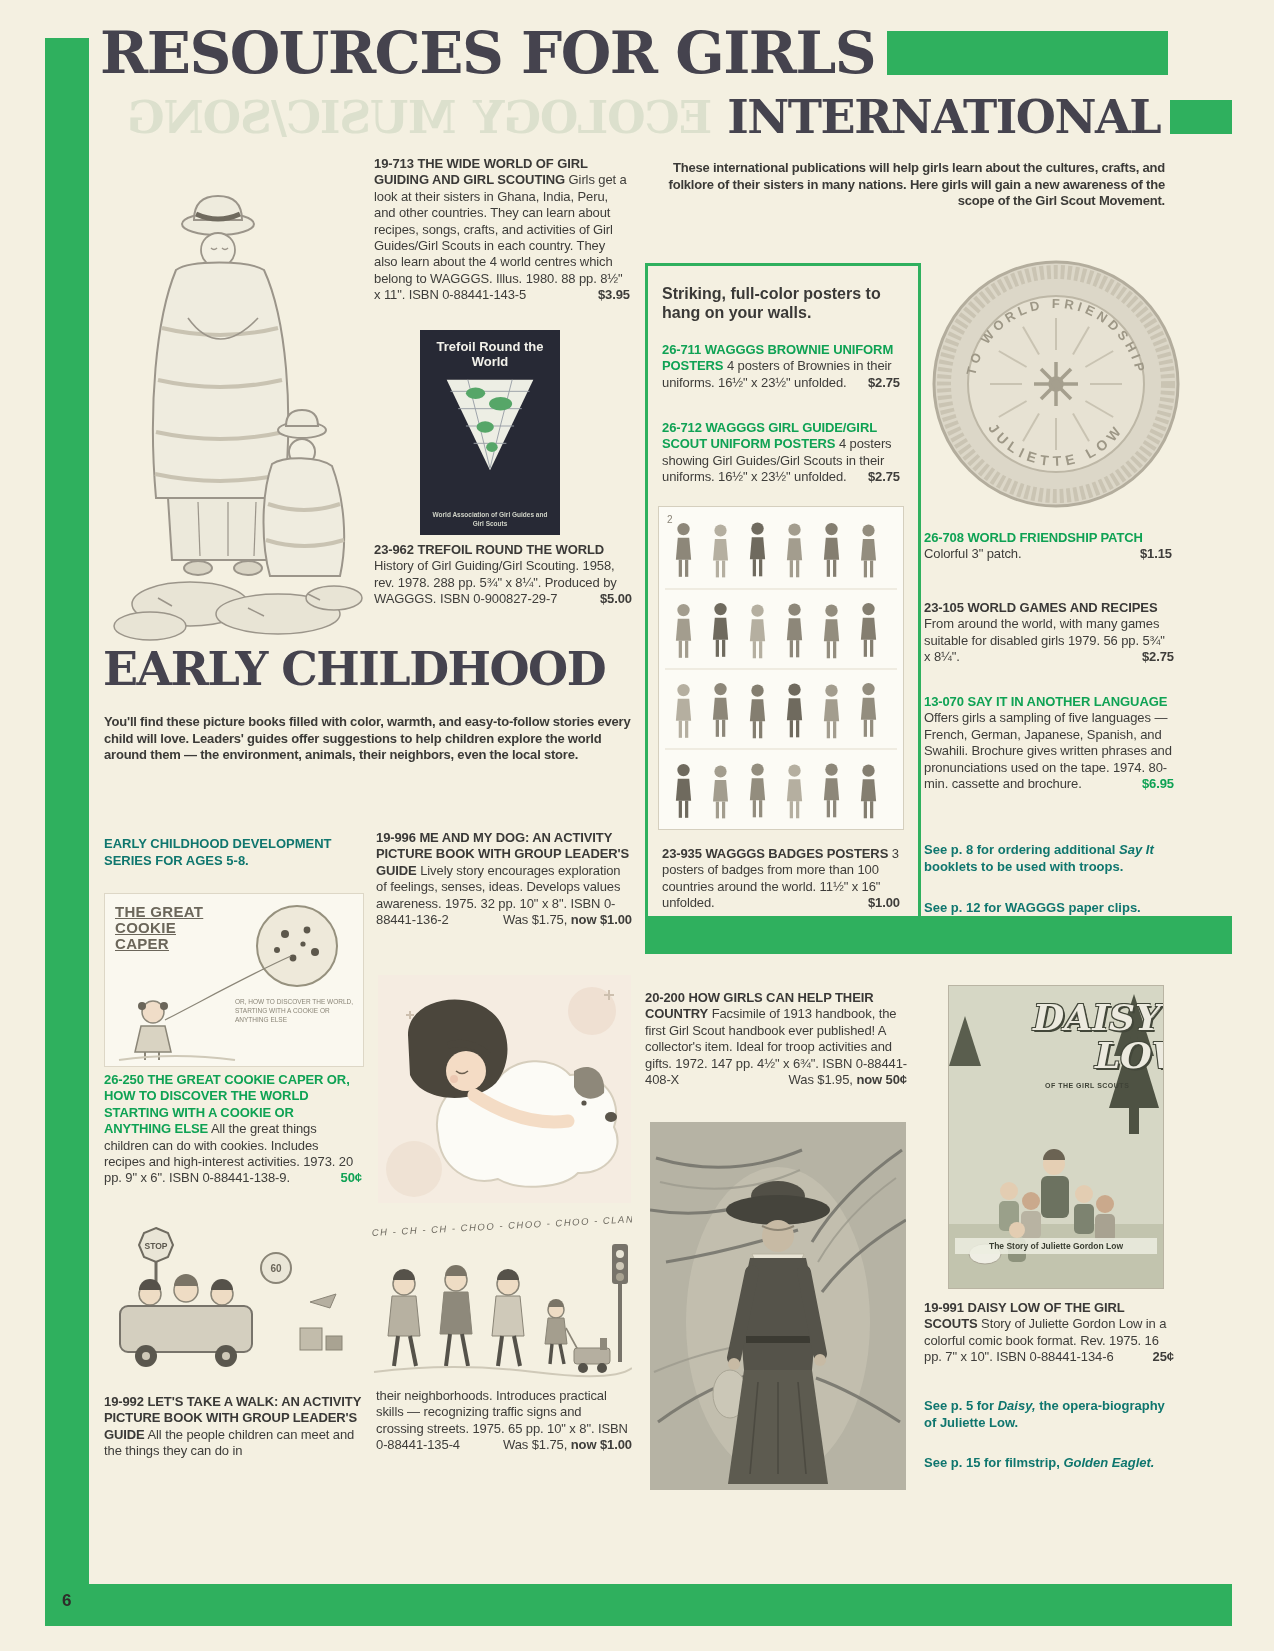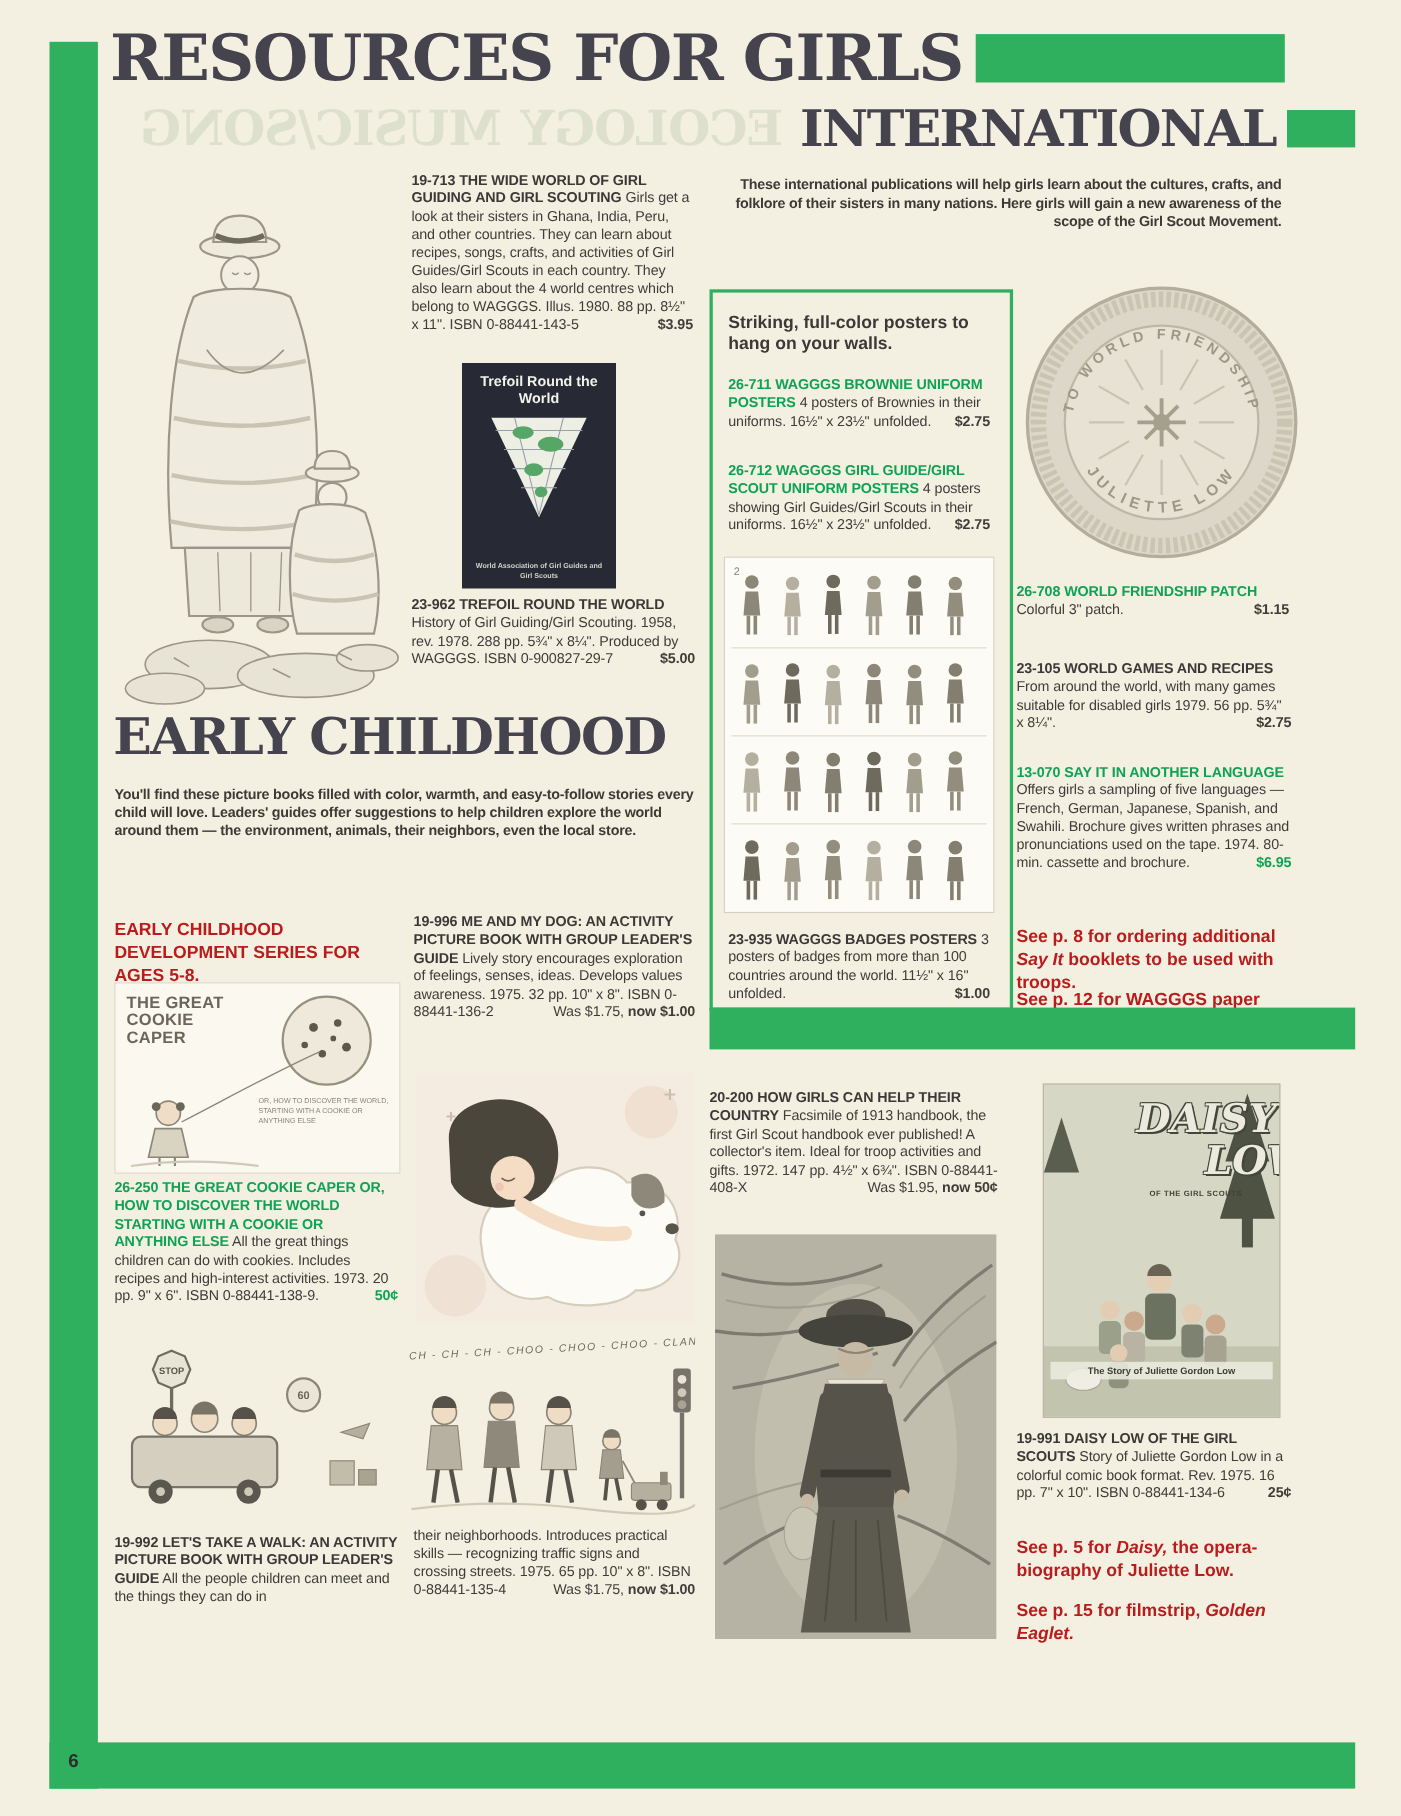--- a/index.html
+++ b/index.html
@@ -9,21 +9,21 @@
   .bar{background:#2fb05e;}
   .display{font-family:"DejaVu Serif",serif;font-weight:700;color:#45434e;letter-spacing:-1.5px;line-height:1;white-space:nowrap;}
   .flexrow{display:flex;align-items:center;gap:12px;}
   .entry{font-size:13px;line-height:1.26;letter-spacing:-0.1px;color:#3e3d3a;}
   .entry::after{content:"";display:block;clear:both;}
   .et{font-weight:700;color:#3a3937;}
   .g{color:#0fa254;text-align:center;}
   .b{font-weight:700;}
   .ep{float:right;margin-left:8px;white-space:nowrap;}
   .lead{font-weight:700;font-size:13px;line-height:1.28;color:#3b3a37;letter-spacing:-0.2px;}
-  .note{font-weight:700;font-size:16px;line-height:1.3;color:#b91c1c;}
+  .note{font-weight:700;font-size:13px;line-height:1.3;color:#0f766e;}
   .it{font-style:italic;}
   .ghost{font-family:"DejaVu Serif",serif;font-weight:700;font-size:44px;color:#9fb89b;opacity:.28;
          transform:scaleX(-1);letter-spacing:-1px;white-space:nowrap;}
   .coverTitle{color:#f2f1ea;font-weight:700;font-size:13px;line-height:1.15;text-align:center;padding:10px 8px 4px;}
   svg text{font-family:"Liberation Sans",sans-serif;}
 </style>
 </head>
 <body>
 
 <div class="page">
@@ -115,21 +115,21 @@
   <div class="abs flexrow" style="left:103px;top:646px;width:512px;gap:10px;">
     <div class="display" style="font-size:46px;">EARLY CHILDHOOD</div>
     <div class="bar" style="flex:1;height:38px;"></div>
   </div>
 
   <div class="abs lead" style="left:104px;top:714px;width:530px;">You'll find these picture books filled with color, warmth, and easy-to-follow stories every child will love. Leaders' guides offer suggestions to help children explore the world around them — the environment, animals, their neighbors, even the local store.</div>
 
   <div class="abs note" style="left:104px;top:836px;width:252px;">EARLY CHILDHOOD DEVELOPMENT SERIES FOR AGES 5-8.</div>
 
   <div class="abs" style="left:104px;top:893px;width:258px;height:172px;background:#faf8ef;border:1px solid #ddd7c6;">
-    <div style="position:absolute;left:10px;top:10px;width:118px;font-weight:700;font-size:15px;line-height:1.05;color:#6b665a;letter-spacing:.3px;">THE GREAT COOKIE CAPER</div>
+    <div style="position:absolute;left:10px;top:10px;width:118px;font-weight:700;font-size:15px;line-height:1.05;color:#6b665a;letter-spacing:.3px;text-decoration:underline;">THE GREAT COOKIE CAPER</div>
     <div style="position:absolute;left:130px;top:104px;width:120px;font-size:6.5px;line-height:1.35;color:#8b8678;">OR, HOW TO DISCOVER THE WORLD, STARTING WITH A COOKIE OR ANYTHING ELSE</div>
     <svg viewBox="0 0 258 172" style="position:absolute;left:0;top:0;" width="258" height="172">
       <circle cx="192" cy="52" r="40" fill="#eee9da" stroke="#96917e" stroke-width="2"></circle>
       <circle cx="180" cy="40" r="4" fill="#5d584c"></circle>
         <circle cx="202" cy="36" r="3.4" fill="#5d584c"></circle>
       <circle cx="210" cy="58" r="4" fill="#5d584c"></circle>
         <circle cx="188" cy="64" r="3.4" fill="#5d584c"></circle>
       <circle cx="172" cy="56" r="3" fill="#5d584c"></circle>
         <circle cx="198" cy="50" r="2.6" fill="#5d584c"></circle>
       <path d="M60 126 C 110 100, 150 78, 186 62" stroke="#8b8678" stroke-width="1.2" fill="none"></path>

